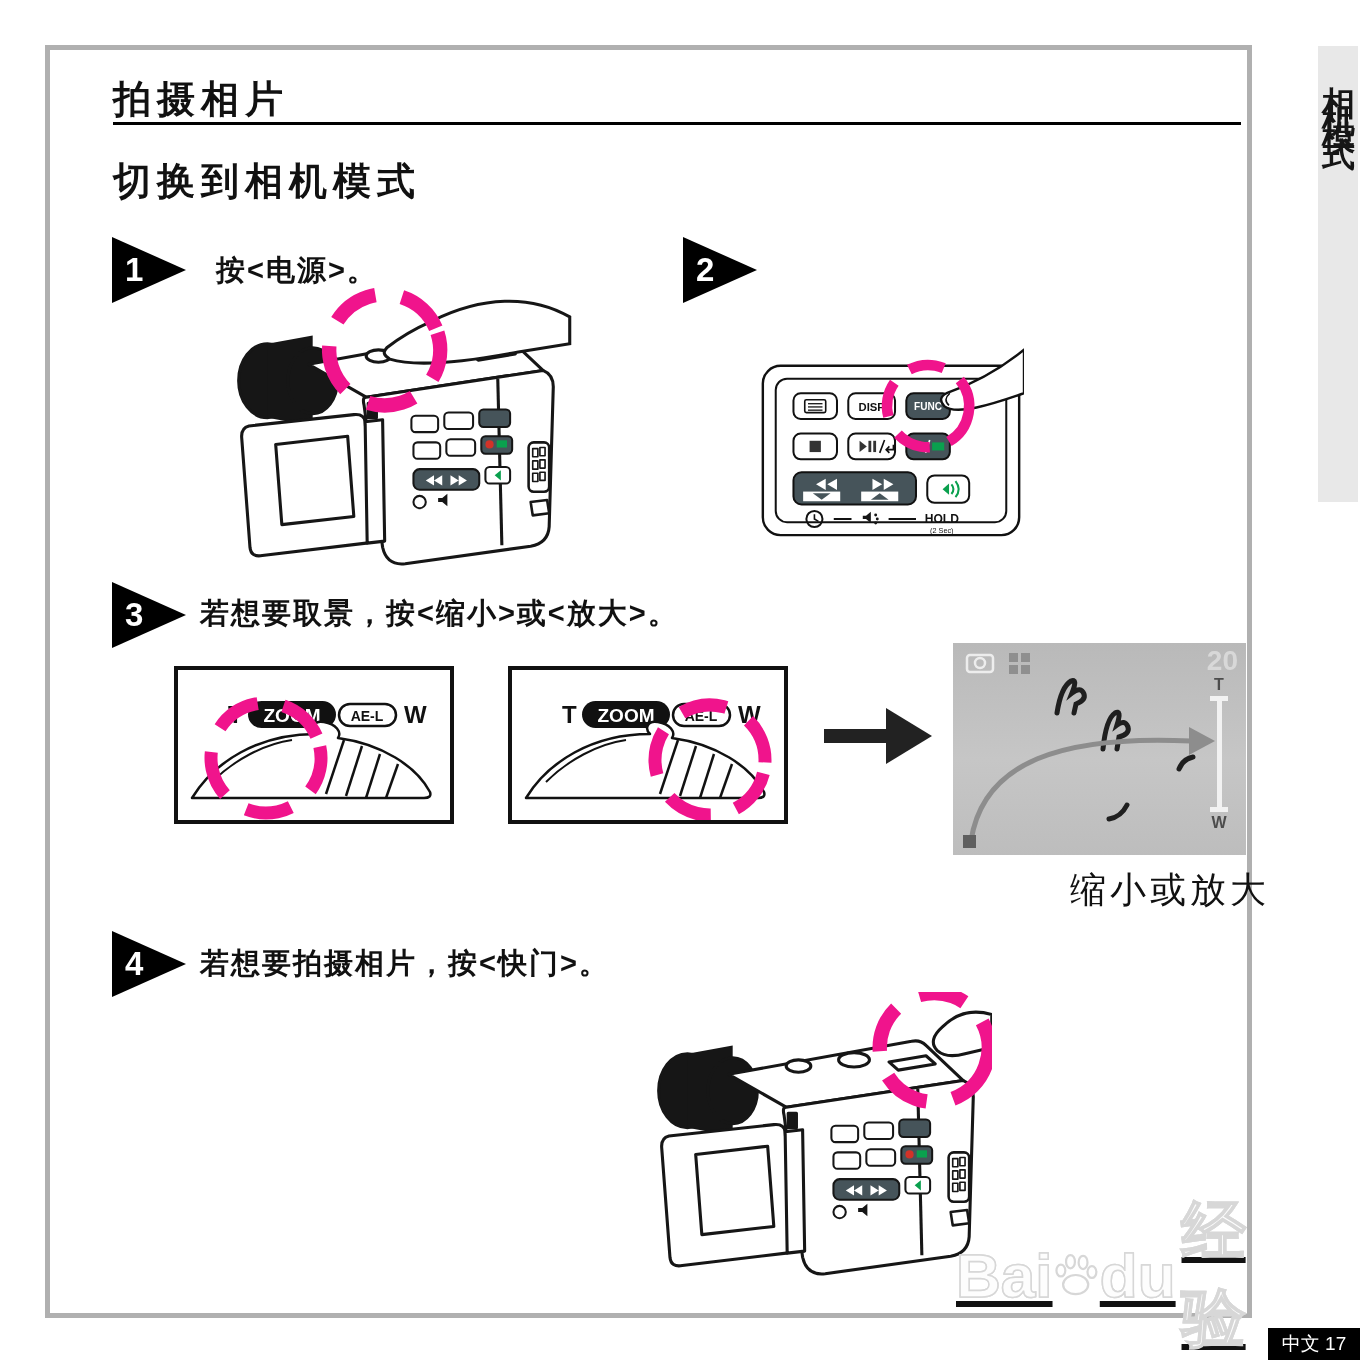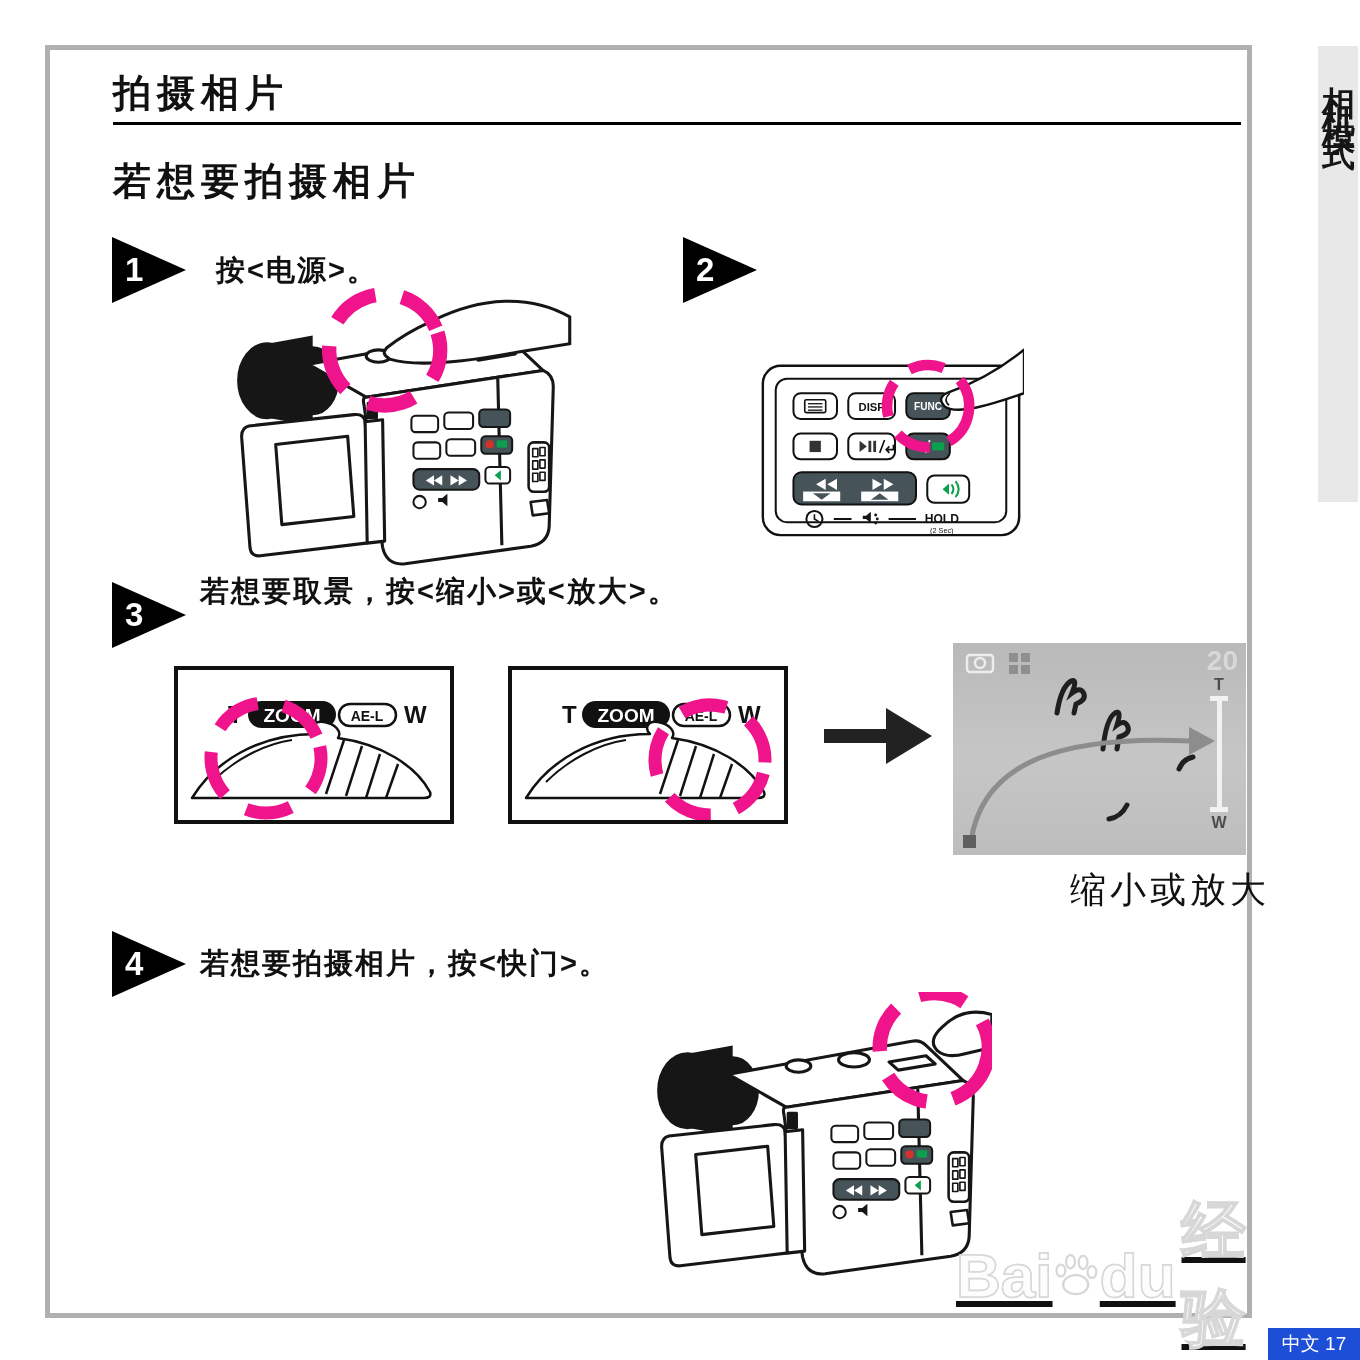--- a/index.html
+++ b/index.html
@@ -1,38 +1,38 @@
 <!DOCTYPE html>
 <html><head>
 <meta charset="utf-8">
 <style>
   html,body{margin:0;padding:0;background:#fff;}
   .page{position:relative;width:1360px;height:1360px;background:#fff;overflow:hidden;
         font-family:"Liberation Sans","DejaVu Sans",sans-serif;color:#111;}
   .abs{position:absolute;}
   .border-box{left:45px;top:45px;width:1197px;height:1263px;border:5px solid #b0b0b0;}
-  .doc-title{left:113px;top:68px;font-size:38px;font-weight:bold;letter-spacing:6px;}
+  .doc-title{left:113px;top:74px;font-size:38px;font-weight:bold;letter-spacing:6px;}
   .title-rule{left:113px;top:122px;width:1128px;height:3px;background:#000;}
   .doc-subtitle{left:113px;top:156px;font-size:38px;font-weight:bold;letter-spacing:6px;}
   .step-marker{width:74px;height:66px;background:#000;clip-path:polygon(0 0,100% 50%,0 100%);}
   .step-marker span{position:absolute;left:13px;top:50%;transform:translateY(-50%);
         color:#fff;font-size:33px;font-weight:bold;}
   .step-text{font-size:29px;font-weight:bold;letter-spacing:2px;white-space:nowrap;}
   .lever-box{width:272px;height:150px;border:4px solid #111;background:#fff;}
   .lcd{width:293px;height:212px;background:linear-gradient(180deg,#b9b9b9 0%,#c6c6c6 55%,#bdbdbd 100%);}
   .lcd-count{position:absolute;right:8px;top:2px;font-size:28px;font-weight:bold;color:#d8d8d8;}
   .lcd-zoom{position:absolute;right:14px;top:34px;height:160px;width:26px;text-align:center;}
   .lcd-zoom .zl{font-size:16px;font-weight:bold;color:#4c4c4c;line-height:16px;}
   .lcd-zoom .bar{position:relative;margin:3px auto;width:5px;height:116px;background:#f2f2f2;}
   .lcd-zoom .cap{position:absolute;left:50%;transform:translateX(-50%);width:18px;height:5px;background:#f2f2f2;}
   .caption{font-size:36px;font-weight:normal;letter-spacing:4px;text-align:right;}
   .sidebar-tab{left:1318px;top:46px;width:40px;height:456px;background:#e8e8e8;}
   .sidebar-tab span{position:absolute;left:50%;top:14px;transform:translateX(-50%);
         writing-mode:vertical-rl;font-size:33px;font-weight:bold;letter-spacing:17px;color:#161616;}
-  .footer-badge{left:1268px;top:1328px;width:92px;height:32px;background:#1d4ed8;
+  .footer-badge{left:1268px;top:1328px;width:92px;height:32px;background:#000000;
         color:#fff;font-size:19px;display:flex;align-items:center;justify-content:center;}
   .watermark{left:956px;top:1188px;width:330px;pointer-events:none;}
   .wm-row{display:flex;align-items:center;text-decoration:underline;}
   .wm-big{font-size:62px;font-weight:bold;color:#fdfdfd;-webkit-text-stroke:1.5px #d7d7d7;
         text-shadow:0 0 1px #d9d9d9;}
   .wm-cn{font-size:64px;margin-left:6px;}
   .wm-url{font-size:35px;font-weight:bold;color:#fdfdfd;-webkit-text-stroke:1.2px #d7d7d7;
         text-shadow:0 0 1px #d9d9d9;margin-top:2px;}
   svg text{font-family:"Liberation Sans","DejaVu Sans",sans-serif;}
 </style>
@@ -85,21 +85,21 @@
         </g>
         <path d="M300,214 l16,-2 l2,13 l-16,2 Z" stroke-width="2.5"></path>
       </g>
     </defs>
   </svg>
 
   <div class="abs border-box"></div>
 
   <div class="abs doc-title">拍摄相片</div>
   <div class="abs title-rule"></div>
-  <div class="abs doc-subtitle">若想要拍摄相片</div>
+  <div class="abs doc-subtitle">切换到相机模式</div>
 
   <div class="abs step-marker" style="left:112px;top:237px;">
     <span>1</span>
   </div>
   <div class="abs step-text" style="left:216px;top:251px;">按&lt;电源&gt;。</div>
 
   <div class="abs step-marker" style="left:683px;top:237px;">
     <span>2</span>
   </div>
 
@@ -158,21 +158,21 @@
     <text x="228" y="223" text-anchor="middle" font-size="15" font-weight="bold" fill="#111">HOLD</text>
     <text x="228" y="236" text-anchor="middle" font-size="9" fill="#111">(2 Sec)</text>
     <path d="M330,8 C298,34 262,52 234,62 Q222,68 231,78 C246,90 290,76 330,62 Z" fill="#fff" stroke="#111" stroke-width="3"></path>
     <path d="M238,62 q-9,8 -1,15" fill="none" stroke="#111" stroke-width="2"></path>
     <circle cx="211" cy="78" r="51" fill="none" stroke="#F0148C" stroke-width="13" stroke-dasharray="44 25" transform="rotate(10 211 78)"></circle>
   </svg>
 
   <div class="abs step-marker" style="left:112px;top:582px;">
     <span>3</span>
   </div>
-  <div class="abs step-text" style="left:200px;top:572px;">若想要取景，按&lt;缩小&gt;或&lt;放大&gt;。</div>
+  <div class="abs step-text" style="left:200px;top:594px;">若想要取景，按&lt;缩小&gt;或&lt;放大&gt;。</div>
 
   <div class="abs lever-box" style="left:174px;top:666px;">
     <svg width="272" height="150" viewBox="0 0 272 150">
       <text x="50" y="53" font-size="24" font-weight="bold" fill="#111">T</text>
       <rect x="70" y="31" width="88" height="27" rx="13.5" fill="#111"></rect>
       <text x="114" y="52" text-anchor="middle" font-size="19" font-weight="bold" fill="#fff">ZOOM</text>
       <rect x="161" y="34" width="57" height="22" rx="11" fill="#fff" stroke="#111" stroke-width="2.5"></rect>
       <text x="189" y="51" text-anchor="middle" font-size="14" font-weight="bold" fill="#111">AE-L</text>
       <text x="226" y="53" font-size="24" font-weight="bold" fill="#111">W</text>
       <g fill="#fff" stroke="#111" stroke-width="2.5" stroke-linejoin="round">

